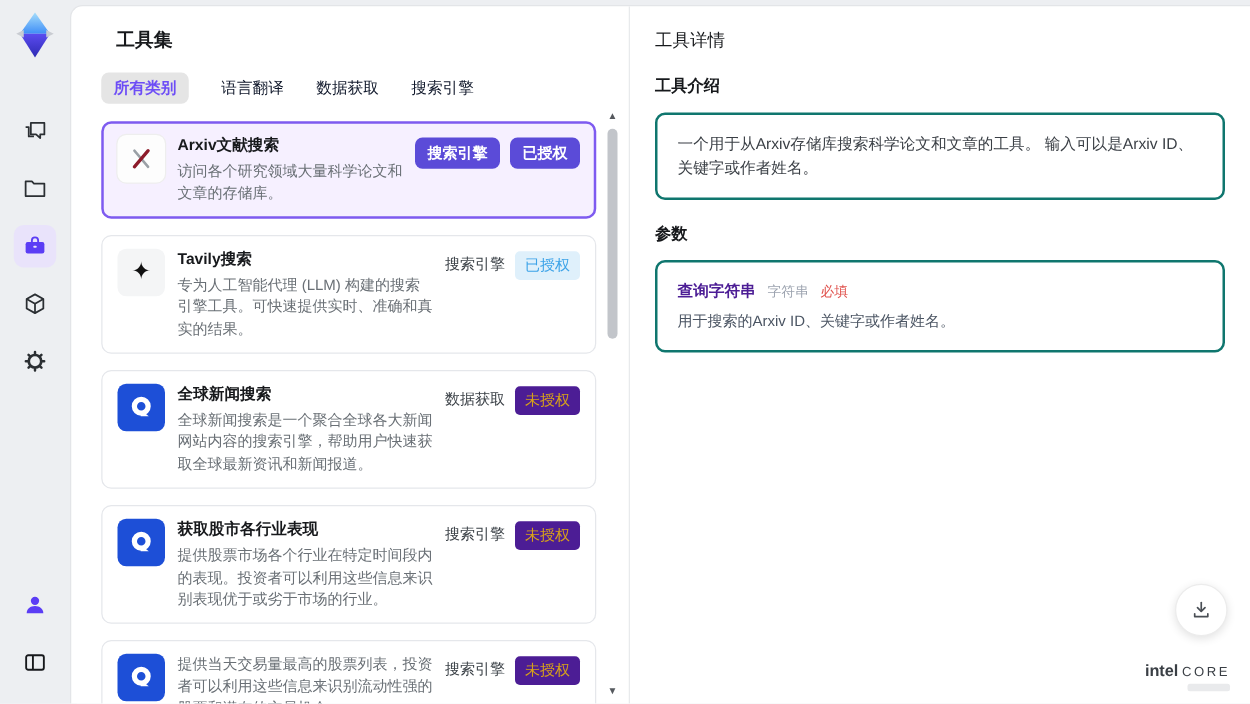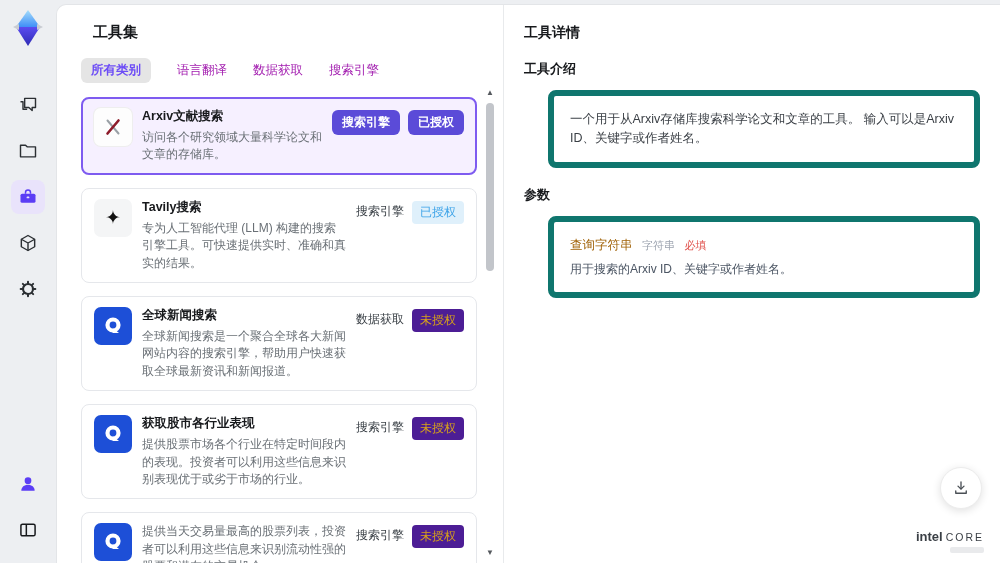--- a/index.html
+++ b/index.html
@@ -24,21 +24,21 @@
   
   .content {
     flex:1; margin-top:4px; background:#fff; display:flex;
     border-top:1px solid #e3e5e8; border-left:1px solid #e3e5e8;
     border-top-left-radius:10px; overflow:hidden;
   }
   
   .panel-left { width:446px; flex:0 0 446px; padding:18px 0 0 12px; position:relative; display:flex; flex-direction:column; }
   .panel-left h1 { font-size:15px; font-weight:700; margin-left:24px; }
   .tabs { display:flex; align-items:center; gap:26px; margin:16px 0 12px 12px; }
-  .tab { font-size:12.5px; color:#a21caf; cursor:pointer; padding:4px 0; }
+  .tab { font-size:12.5px; color:#0f172a; cursor:pointer; padding:4px 0; }
   .tab.active { background:#e5e5e5; color:#6d4df6; padding:4px 10px; border-radius:6px; font-weight:600; }
   .list { flex:1; overflow:hidden; padding:2px 26px 0 12px; display:flex; flex-direction:column; gap:13px; }
   .card {
     display:flex; gap:10px; align-items:flex-start;
     border:1px solid #e5e7eb; border-radius:8px; padding:10px 12px; background:#fff; cursor:pointer;
   }
   .card.selected { border:2px solid #7e5bf0; background:#f6f0ff; padding:9px 11px; }
   .tool-ic {
     width:38px; height:38px; flex:0 0 38px; border-radius:7px; background:#f4f5f6;
     display:flex; align-items:center; justify-content:center; overflow:hidden;
@@ -60,25 +60,25 @@
   .auth.ok { background:#dff0fb; color:#3da3e8; }
   .auth.no { background:#4c1d95; color:#d7a21a; }
   
   .vscroll { position:absolute; right:8px; top:84px; bottom:6px; width:10px; }
   .vscroll .arr { position:absolute; left:0; width:10px; text-align:center; font-size:8px; color:#55595e; line-height:8px; }
   .vscroll .arr.up { top:0; }
   .vscroll .arr.down { bottom:0; }
   .vscroll .thumb { position:absolute; left:1px; top:14px; width:8px; height:168px; background:#c2c5ca; border-radius:4px; }
   
   .panel-right { flex:1; border-left:1px solid #e8eaec; padding:19px 20px; position:relative; }
-  .panel-right h2 { font-size:14px; font-weight:700; }
+  .panel-right h2 { font-size:14px; font-weight:400; }
   .panel-right h3 { font-size:13px; font-weight:700; margin:18px 0 12px;font-family:Liberation Serif, serif; }
-  .box { border:6px solid #0f766e; border-radius:8px; padding:14px 16px; font-size:12.5px; color:#3a3f45; line-height:1.5;margin-left:24px; }
+  .box { border:2px solid #0f766e; border-radius:8px; padding:14px 16px; font-size:12.5px; color:#3a3f45; line-height:1.5; }
   .param-head { margin-bottom:6px; }
-  .param-name { font-size:12.5px; font-weight:400; color:#a16207; }
+  .param-name { font-size:12.5px; font-weight:700; color:#4c1d95; }
   .param-type { font-size:11px; color:#9ca3af; margin-left:6px; }
   .param-req { font-size:11px; color:#e0524d; margin-left:6px; }
   .param-desc { font-size:12px; color:#4b5563; }
   
   .fab {
     position:absolute; right:18px; bottom:54px; width:42px; height:42px; border-radius:50%;
     background:#fff; border:1px solid #ececec; box-shadow:0 2px 8px rgba(0,0,0,.12);
     display:flex; align-items:center; justify-content:center; cursor:pointer;
   }
   .fab svg { width:18px; height:18px; }

